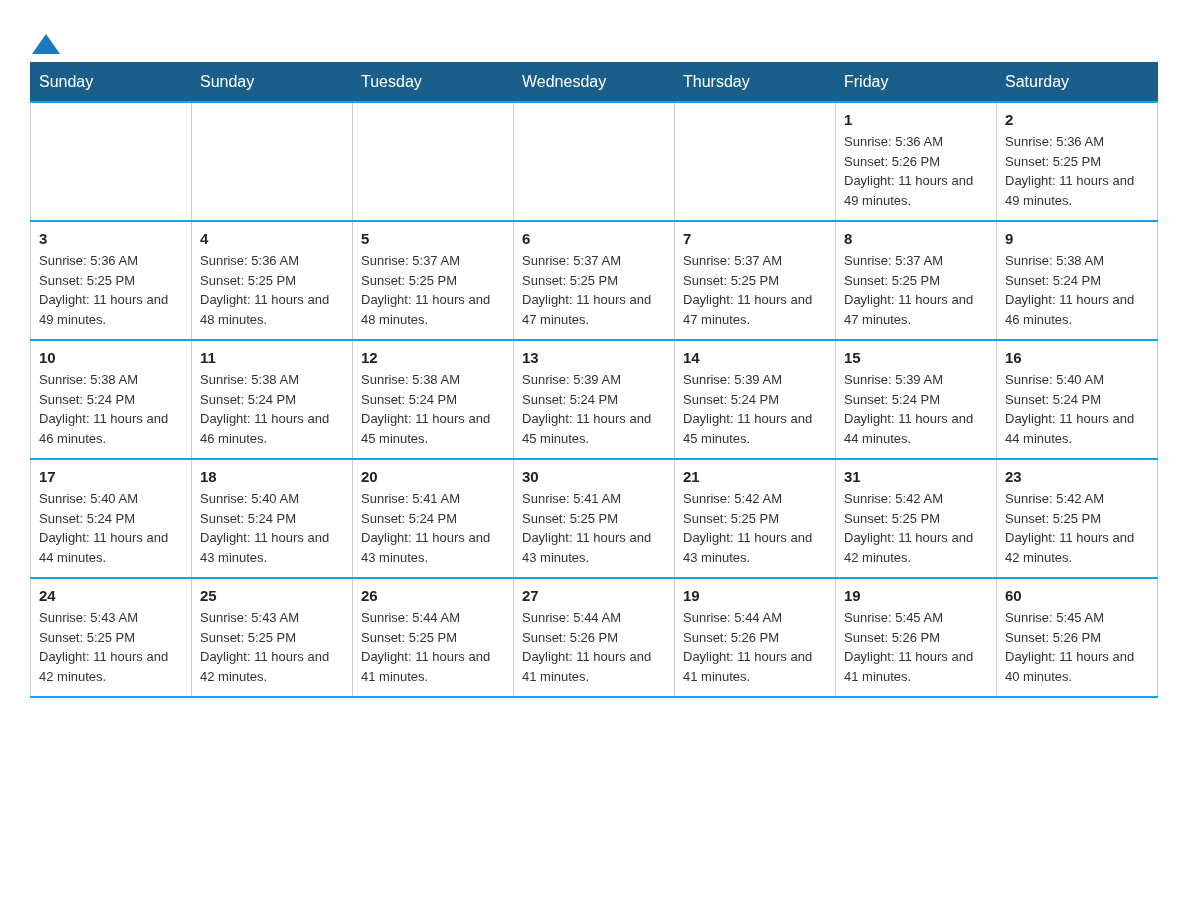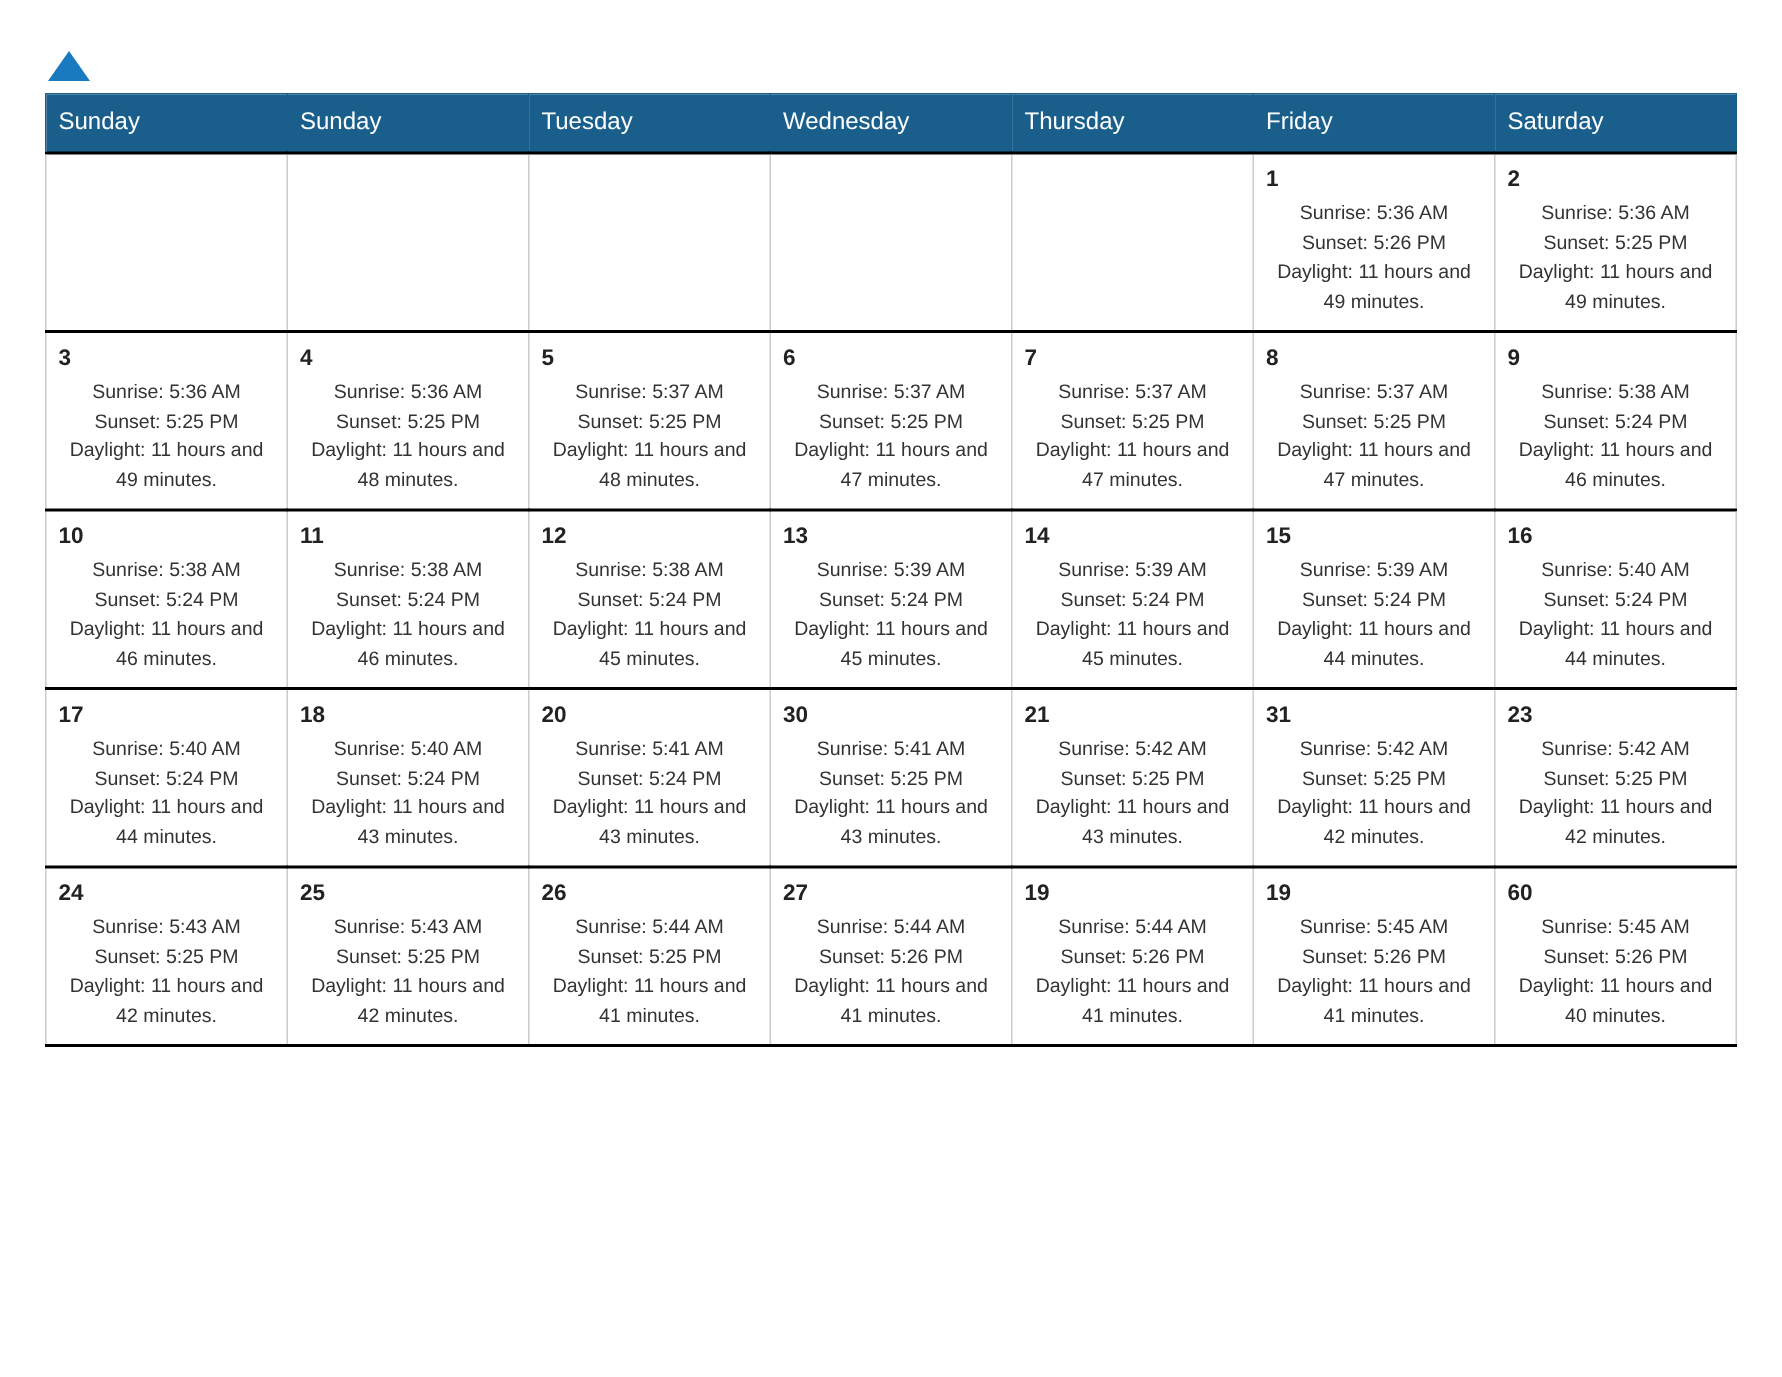--- a/index.html
+++ b/index.html
@@ -54,34 +54,33 @@
       vertical-align: top;
       padding: 8px 8px 10px 8px;
       border: 1px solid #ccc;
       width: 14.28%;
       min-height: 100px;
       font-size: 13px;
       color: #333;
       background: #fff;
     }
     .calendar tr {
-      border-bottom: 2px solid #000000;
+      border-bottom: 2px solid #0ea5e9;
     }
     .day-number {
       font-size: 15px;
       font-weight: bold;
       color: #222;
       display: block;
       margin-bottom: 4px;
     }
     .day-info {
       font-size: 13px;
       color: #333;
       line-height: 1.5;
-      text-align: center;
     }
     .empty-cell {
       background: #f5f5f5;
     }
     .logo-wrapper {
       display: flex;
       align-items: center;
     }
     .logo-text-general {
       font-size: 24px;

